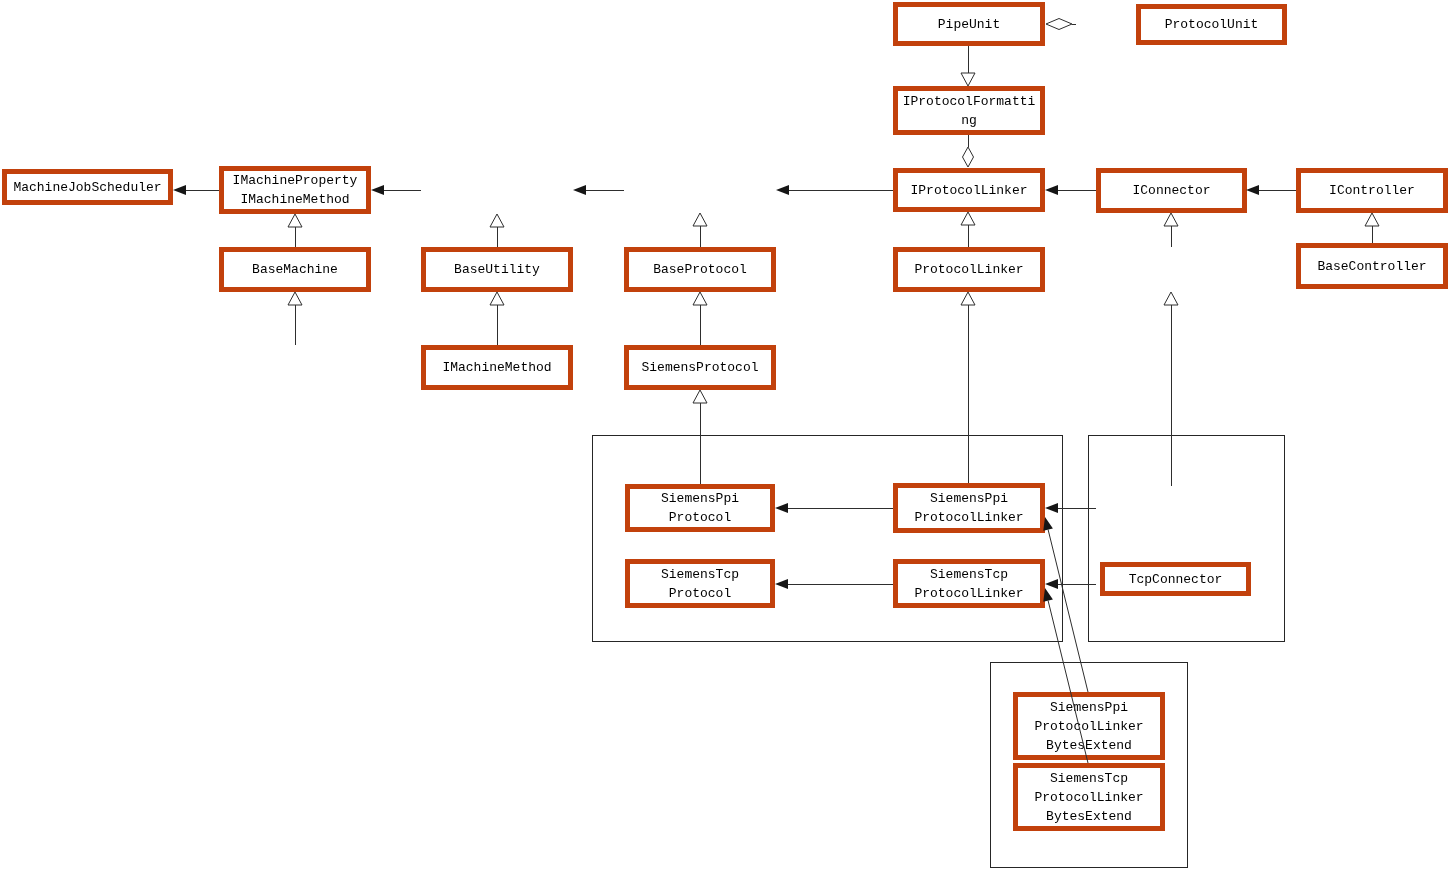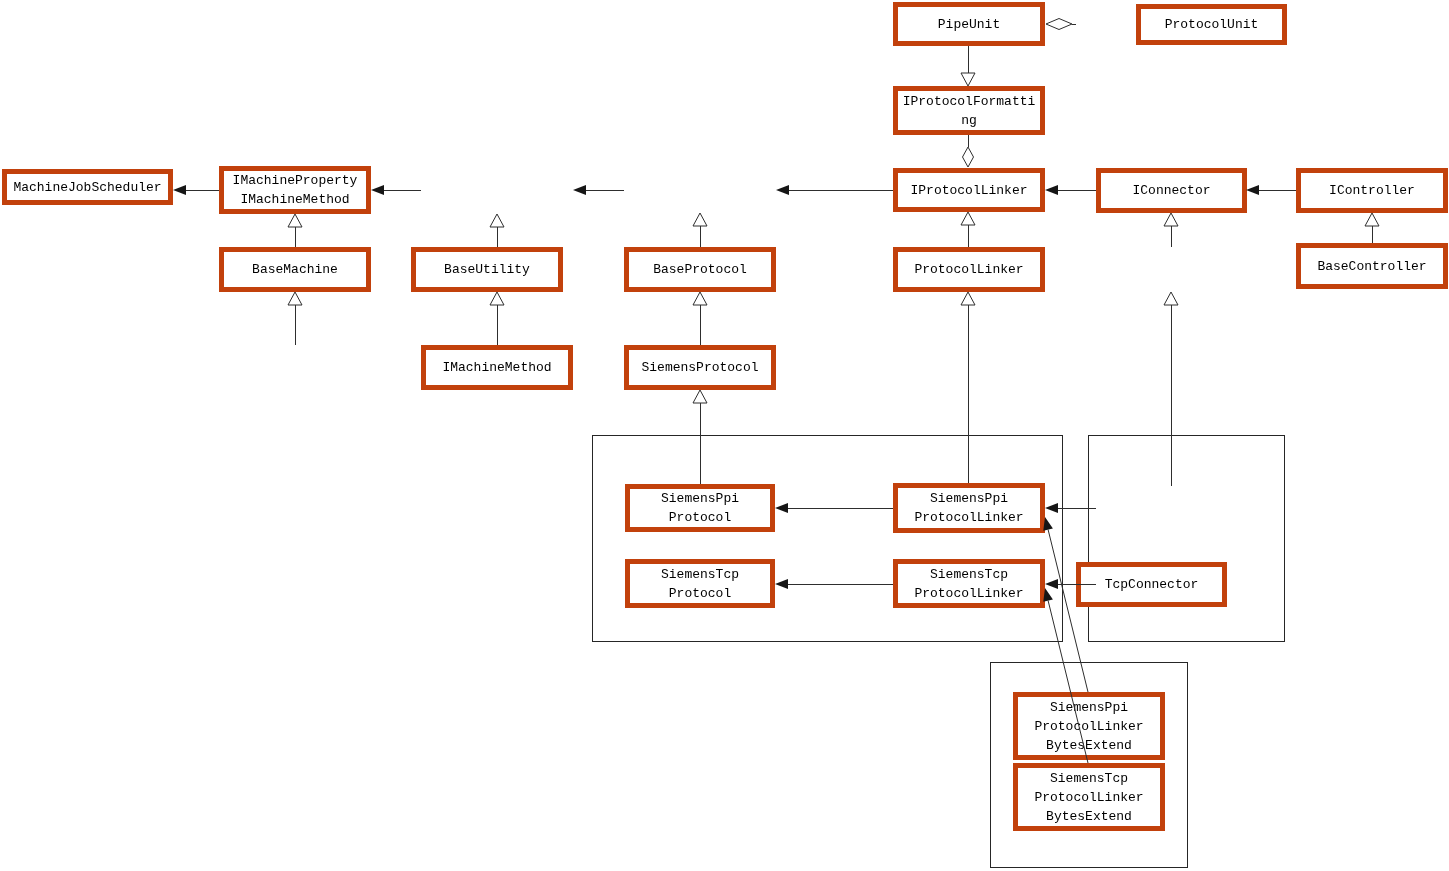--- a/index.html
+++ b/index.html
@@ -37,38 +37,38 @@
 ng</div>
 
   <div class="node" style="left:2px;top:169px;width:171px;height:36px">MachineJobScheduler</div>
   <div class="node" style="left:219px;top:166px;width:152px;height:48px">IMachineProperty
 IMachineMethod</div>
   <div class="node" style="left:893px;top:168px;width:152px;height:44px">IProtocolLinker</div>
   <div class="node" style="left:1096px;top:168px;width:151px;height:45px">IConnector</div>
   <div class="node" style="left:1296px;top:168px;width:152px;height:45px">IController</div>
 
   <div class="node" style="left:219px;top:247px;width:152px;height:45px">BaseMachine</div>
-  <div class="node" style="left:411px;top:247px;width:152px;height:45px">BaseUtility</div>
+  <div class="node" style="left:421px;top:247px;width:152px;height:45px">BaseUtility</div>
   <div class="node" style="left:624px;top:247px;width:152px;height:45px">BaseProtocol</div>
   <div class="node" style="left:893px;top:247px;width:152px;height:45px">ProtocolLinker</div>
   <div class="node" style="left:1296px;top:243px;width:152px;height:46px">BaseController</div>
 
   <div class="node" style="left:421px;top:345px;width:152px;height:45px">IMachineMethod</div>
   <div class="node" style="left:624px;top:345px;width:152px;height:45px">SiemensProtocol</div>
 
   <div class="node" style="left:625px;top:484px;width:150px;height:48px">SiemensPpi
 Protocol</div>
   <div class="node" style="left:893px;top:483px;width:152px;height:50px">SiemensPpi
 ProtocolLinker</div>
   <div class="node" style="left:625px;top:559px;width:150px;height:49px">SiemensTcp
 Protocol</div>
   <div class="node" style="left:893px;top:559px;width:152px;height:49px">SiemensTcp
 ProtocolLinker</div>
 
-  <div class="node" style="left:1076px;top:562px;width:151px;height:45px">TcpConnector</div>
+  <div class="node" style="left:1100px;top:562px;width:151px;height:34px">TcpConnector</div>
 
   <div class="node" style="left:1013px;top:692px;width:152px;height:68px">SiemensPpi
 ProtocolLinker
 BytesExtend</div>
   <div class="node" style="left:1013px;top:763px;width:152px;height:68px">SiemensTcp
 ProtocolLinker
 BytesExtend</div>
 
   <svg class="wires" width="1449" height="871" viewBox="0 0 1449 871">
 

